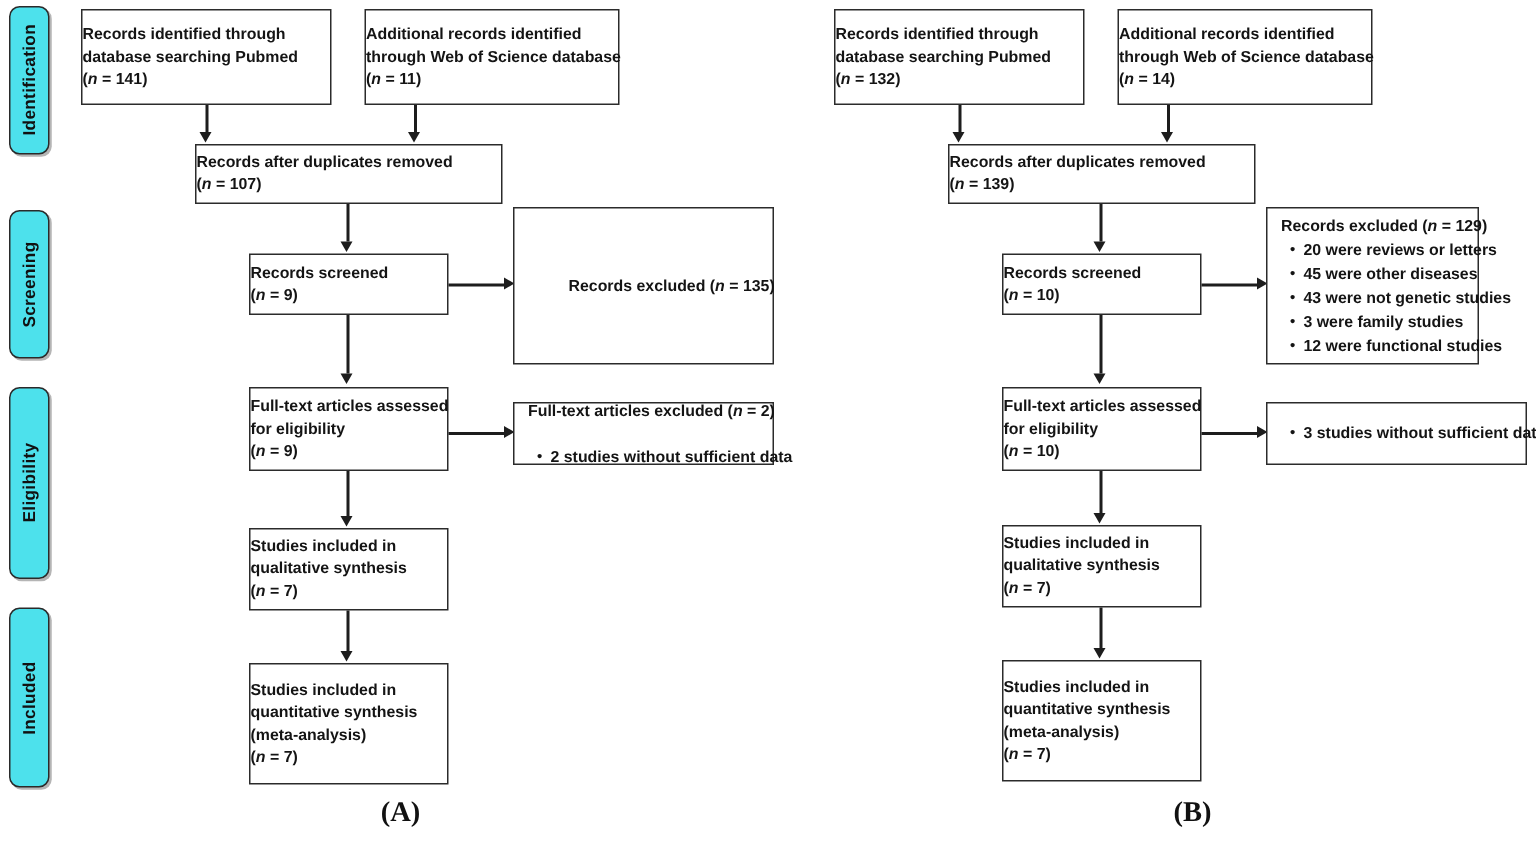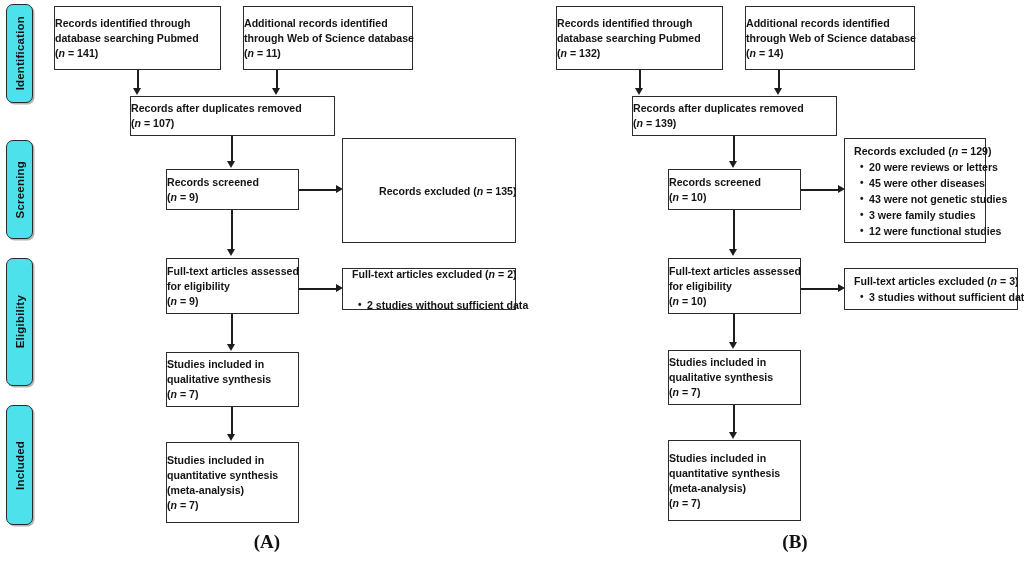--- a/index.html
+++ b/index.html
@@ -285,21 +285,20 @@
   <div class="flow-box" style="left:668px; top:258px; width:133px; height:56px;">
     <span class="line">Full-text articles assessed</span>
     <span class="line">for eligibility</span>
     <span class="line">(<span class="nv">n</span> = <span>10</span>)</span>
   </div>
 
   <div class="h-line" style="left:801px; top:288px; width:37px;"></div>
   <div class="arrow-right" style="left:838px; top:283.5px;"></div>
 
   <div class="excl-box" style="left:844px; top:268px; width:174px; height:42px;">
-    <span class="head">Full-text articles excluded (<span class="nv">n</span> = <span>3</span>)</span>
     <ul class="bullets">
       <li>3 studies without sufficient data</li>
     </ul>
   </div>
 
   <div class="v-line" style="left:733px; top:314px; height:28px;"></div>
   <div class="arrow-down" style="left:728.5px; top:342px;"></div>
 
   <div class="flow-box" style="left:668px; top:350px; width:133px; height:55px;">
     <span class="line">Studies included in</span>

